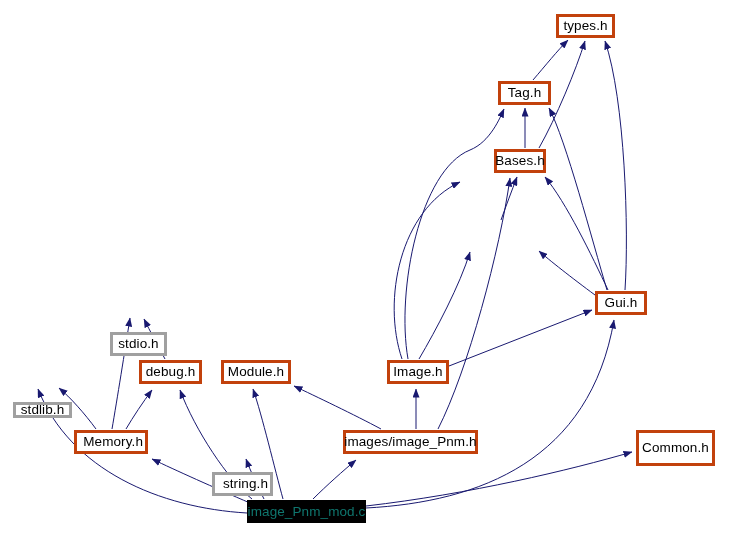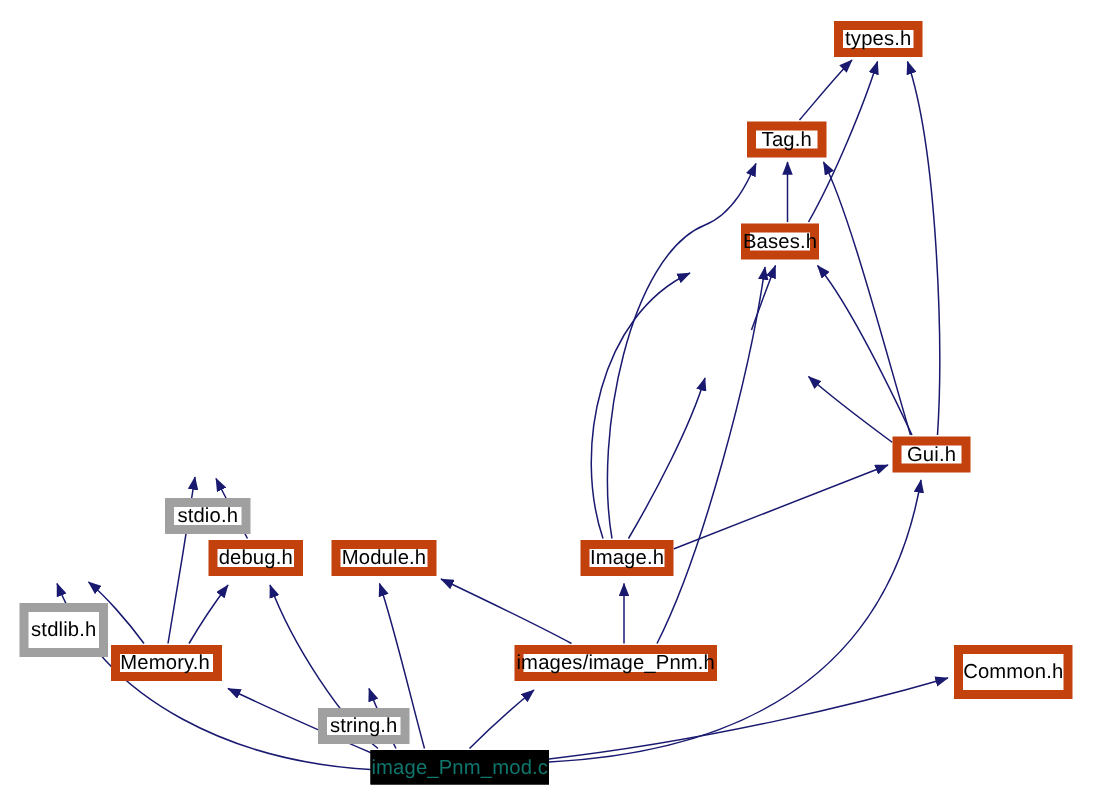--- a/index.html
+++ b/index.html
@@ -23,21 +23,21 @@
     height: 534px;
     pointer-events: none;
   }
   .graph-node {
     position: absolute;
     box-sizing: border-box;
     display: flex;
     align-items: center;
     justify-content: center;
     background: #ffffff;
-    border: 6px solid #c2410c;
+    border: 3px solid #c2410c;
     font-size: 13.5px;
     line-height: 1;
     color: #000000;
     white-space: nowrap;
     letter-spacing: 0.1px;
   }
   .graph-node.node-system {
     border-color: #a0a0a0;
     margin-top: 42px;
   }
@@ -139,21 +139,21 @@
 
 
   <div class="graph-node" style="left:595px; top:291px; width:52px; height:24px;">
     <span class="node-label">Gui.h</span>
   </div>
 
   <div class="graph-node node-system" style="left:110px; top:290px; width:57px; height:24px;">
     <span class="node-label">stdio.h</span>
   </div>
 
-  <div class="graph-node node-system" style="left:13px; top:360px; width:59px; height:36px;">
+  <div class="graph-node node-system" style="left:13px; top:360px; width:59px; height:16px;">
     <span class="node-label">stdlib.h</span>
   </div>
 
   <div class="graph-node" style="left:139px; top:360px; width:63px; height:24px;">
     <span class="node-label">debug.h</span>
   </div>
 
   <div class="graph-node" style="left:221px; top:360px; width:70px; height:24px;">
     <span class="node-label">Module.h</span>
   </div>

